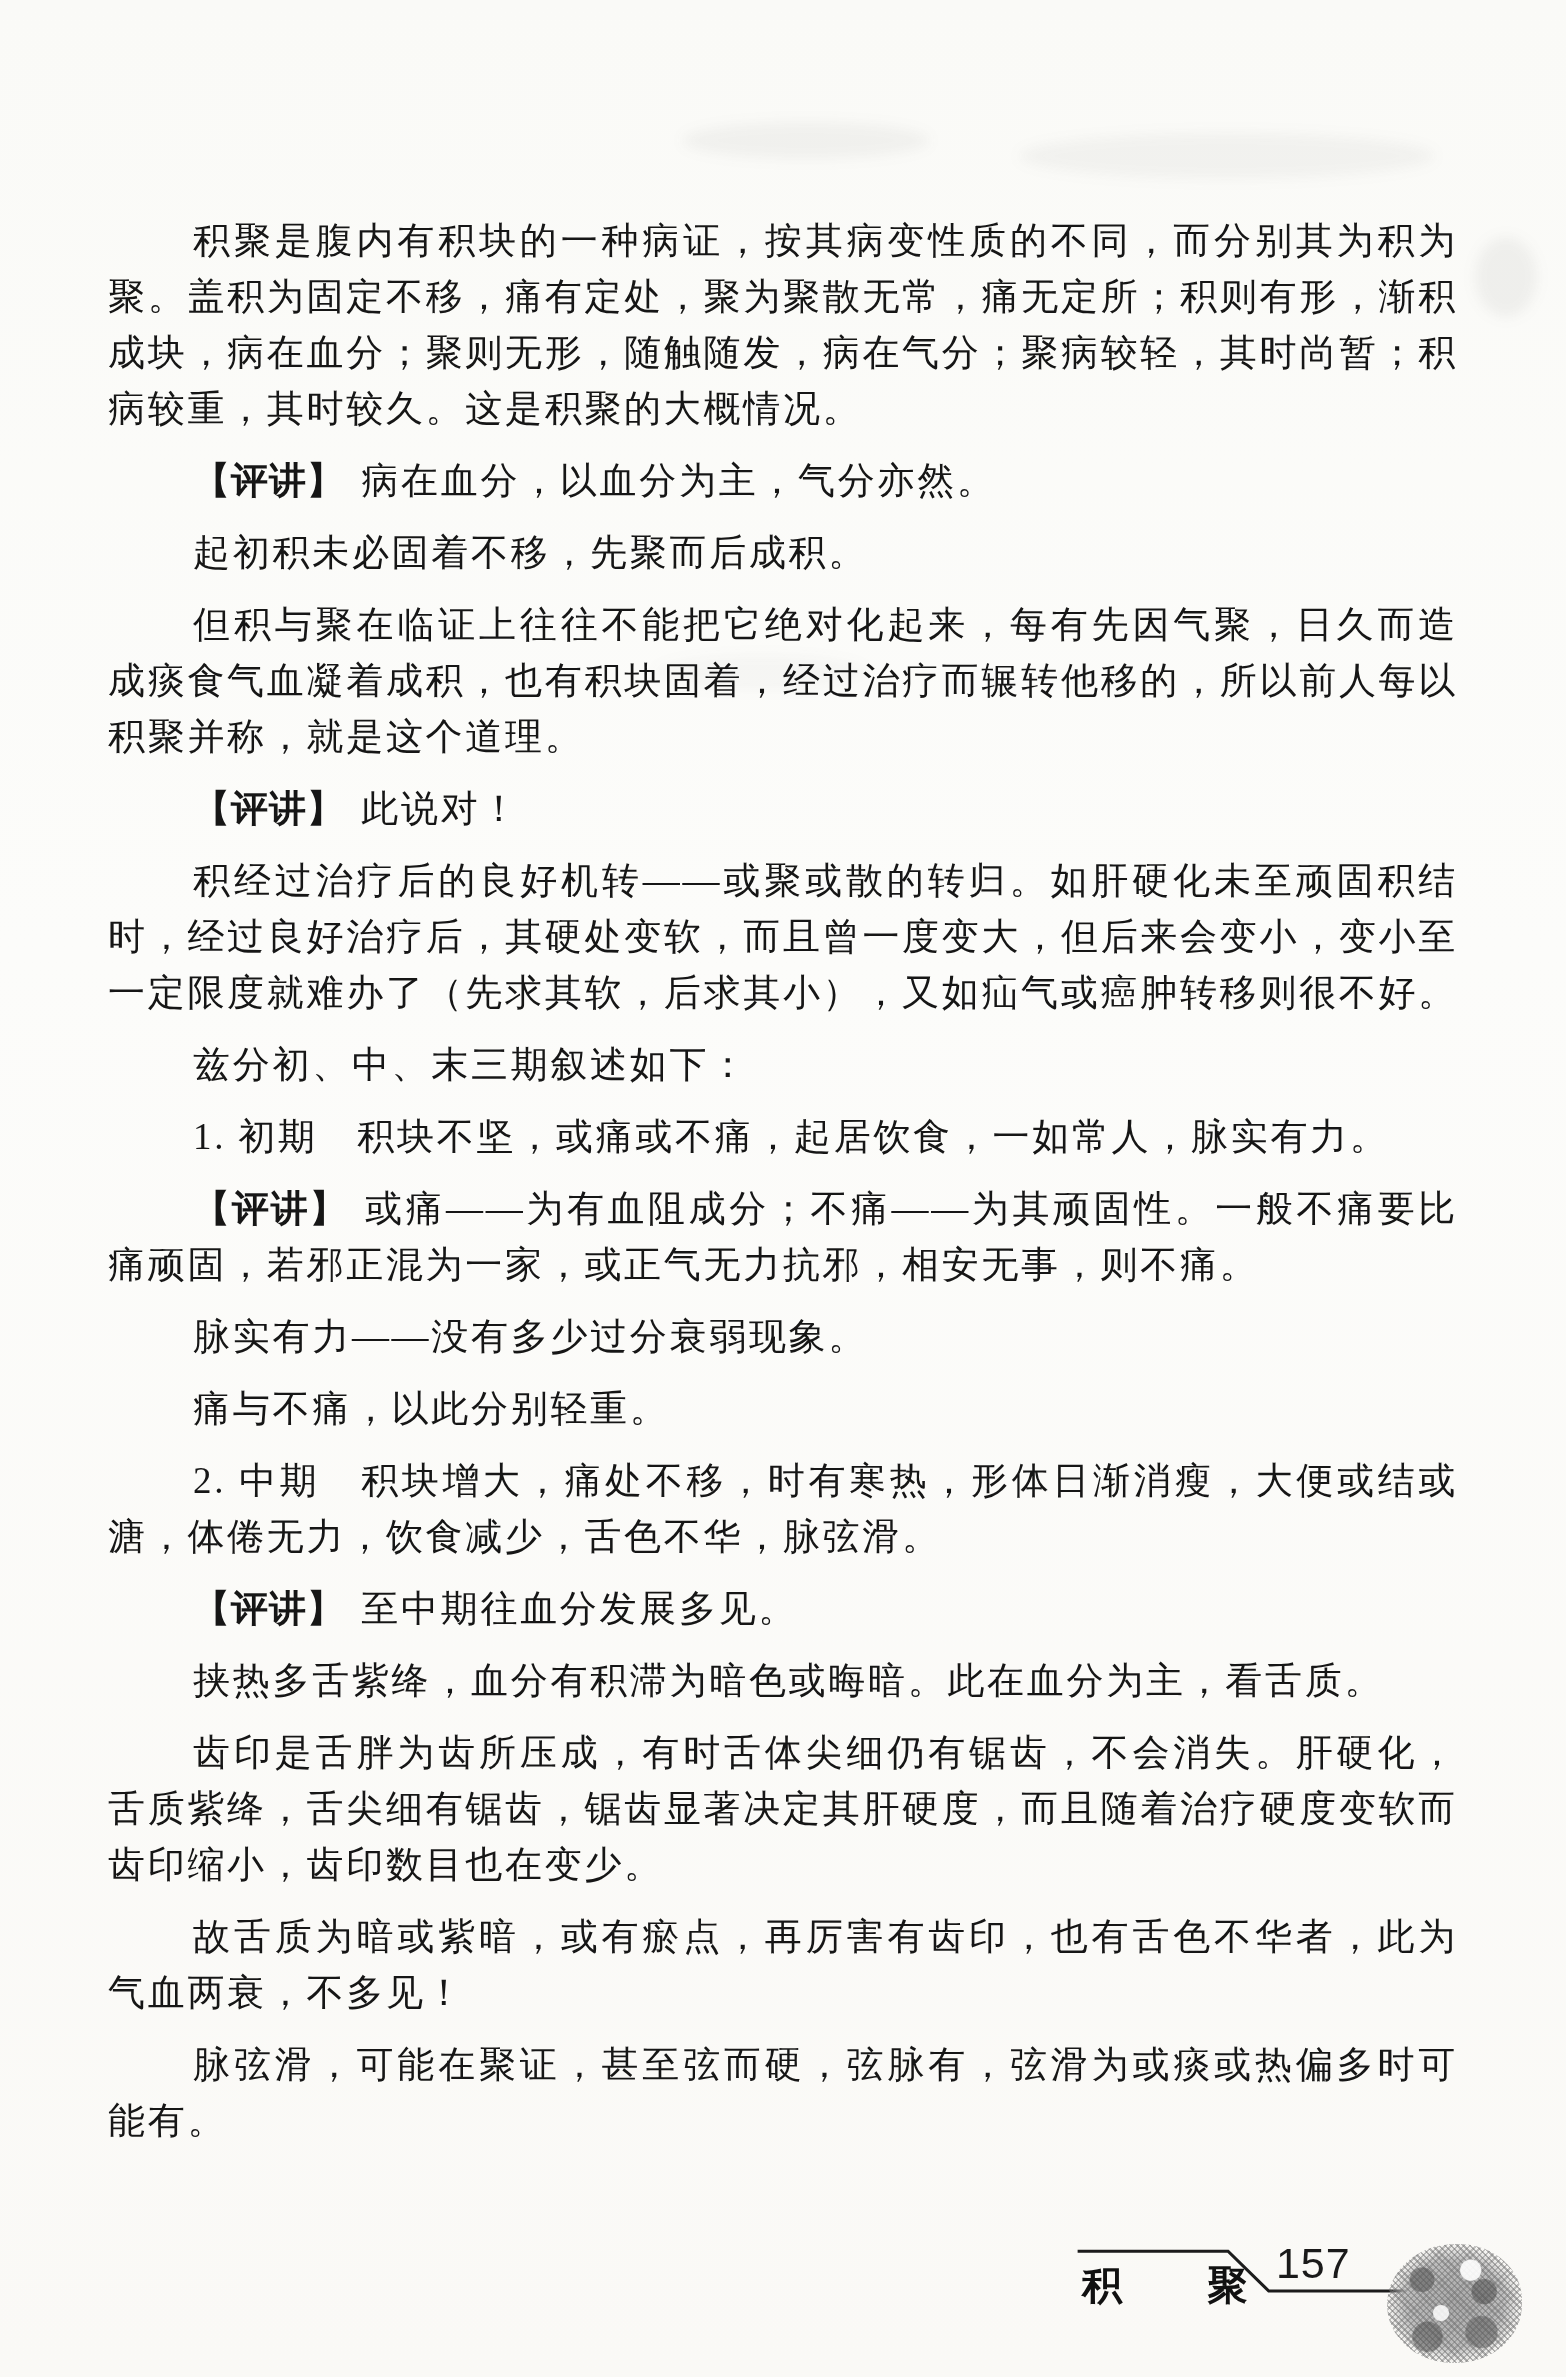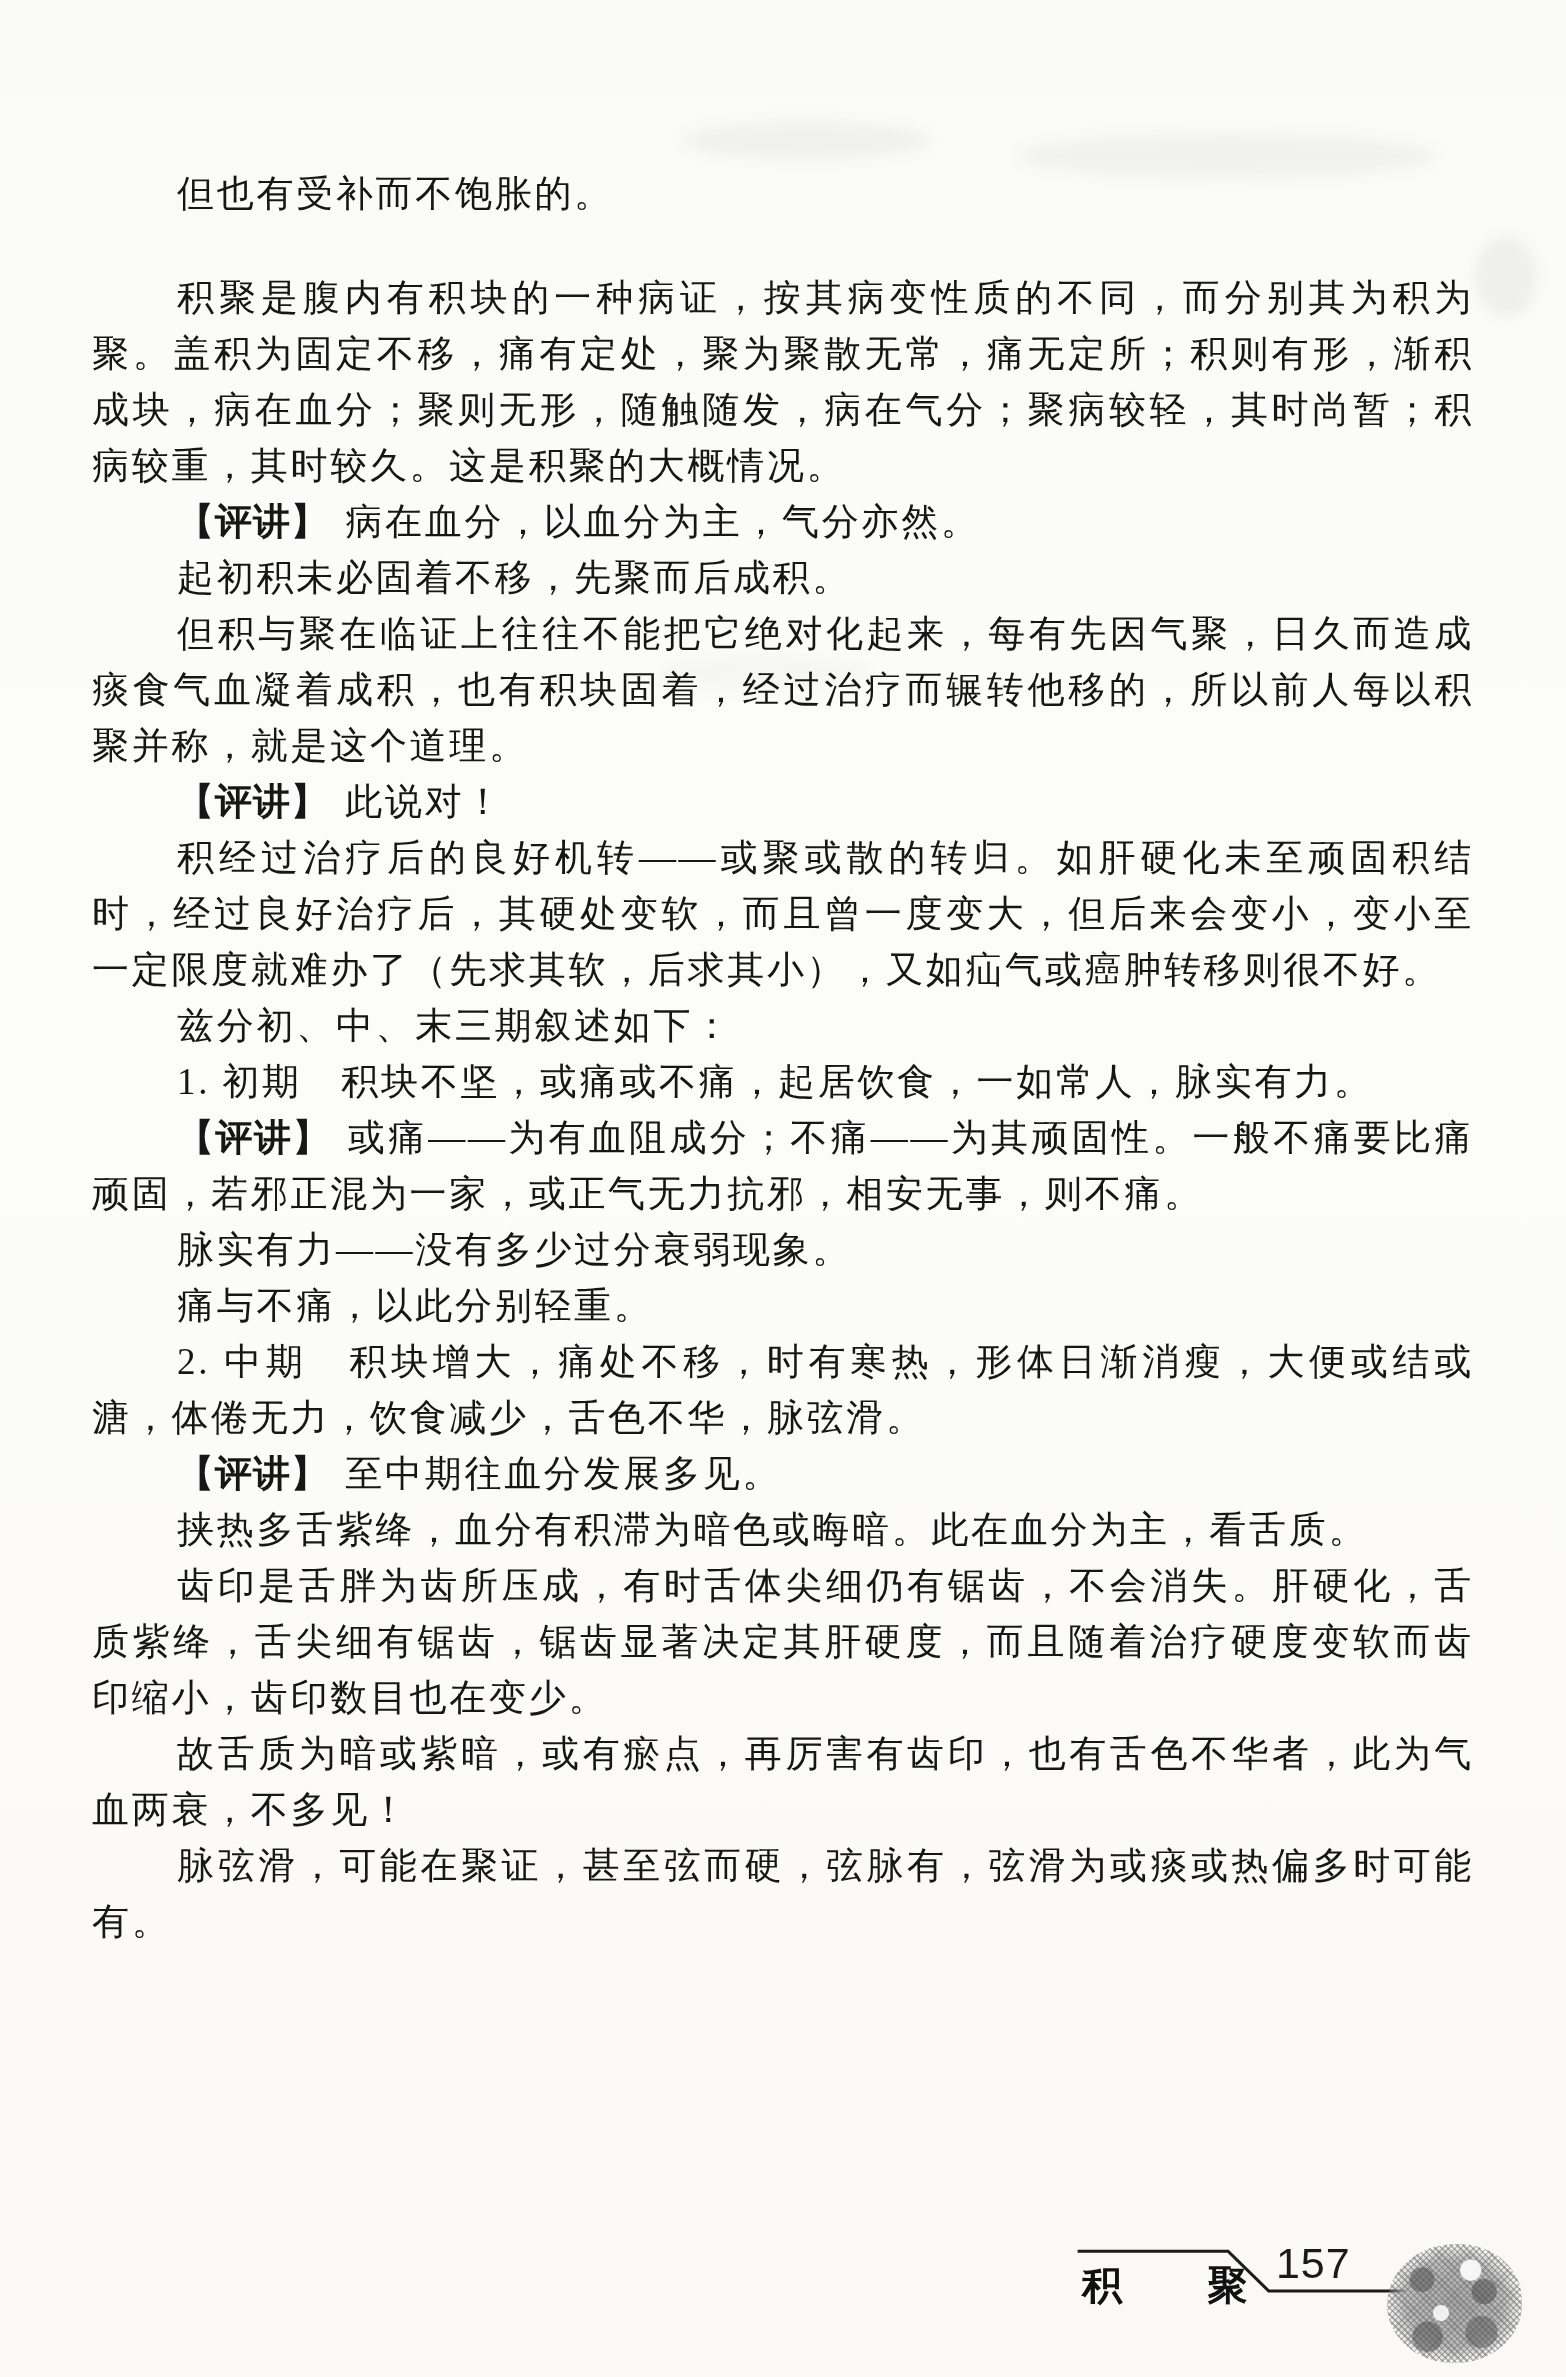--- a/index.html
+++ b/index.html
@@ -23,21 +23,21 @@
   .intro{
     margin:0;font-size:37px;line-height:57px;letter-spacing:2.7px;
     text-indent:2.3em;
   }
   .heading{
     margin:41px 0 0 0;
     font-size:43px;line-height:50px;font-weight:700;letter-spacing:7px;
   }
   .body{margin-top:48px;}
   .para{
-    margin:0;
+    margin:16px;
     font-size:37px;line-height:56px;letter-spacing:2.7px;
     text-indent:2.3em;
     text-align:justify;
   }
   .plabel{font-weight:700;margin-right:.45em;letter-spacing:0.9px;}
 
   .footer{position:absolute;left:0;top:2219px;width:1397px;height:159px;}
   .rule{position:absolute;left:1067px;top:17.7px;}
   .chapter{
     position:absolute;left:1082px;top:39px;
@@ -67,21 +67,20 @@
 </head>
 <body>
 
 <div class="page">
   <div class="smudge s1"></div>
   <div class="smudge s2"></div>
   <div class="smudge s3"></div>
   <div class="smudge s4"></div>
 
   <div class="content">
-    <p class="intro">但也有受补而不饱胀的。</p>
     <div class="body" id="paragraphs">
   <p class="para"><span class="ptext">积聚是腹内有积块的一种病证，按其病变性质的不同，而分别其为积为聚。盖积为固定不移，痛有定处，聚为聚散无常，痛无定所；积则有形，渐积成块，病在血分；聚则无形，随触随发，病在气分；聚病较轻，其时尚暂；积病较重，其时较久。这是积聚的大概情况。</span></p>
 
   <p class="para"><b class="plabel">【评讲】</b><span class="ptext">病在血分，以血分为主，气分亦然。</span></p>
 
   <p class="para"><span class="ptext">起初积未必固着不移，先聚而后成积。</span></p>
 
   <p class="para"><span class="ptext">但积与聚在临证上往往不能把它绝对化起来，每有先因气聚，日久而造成痰食气血凝着成积，也有积块固着，经过治疗而辗转他移的，所以前人每以积聚并称，就是这个道理。</span></p>
 
   <p class="para"><b class="plabel">【评讲】</b><span class="ptext">此说对！</span></p>

